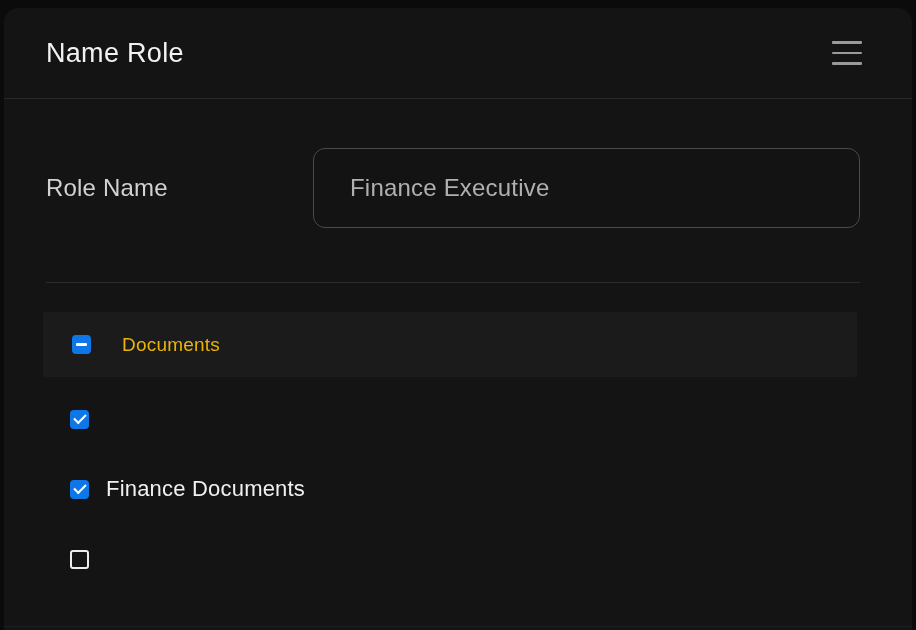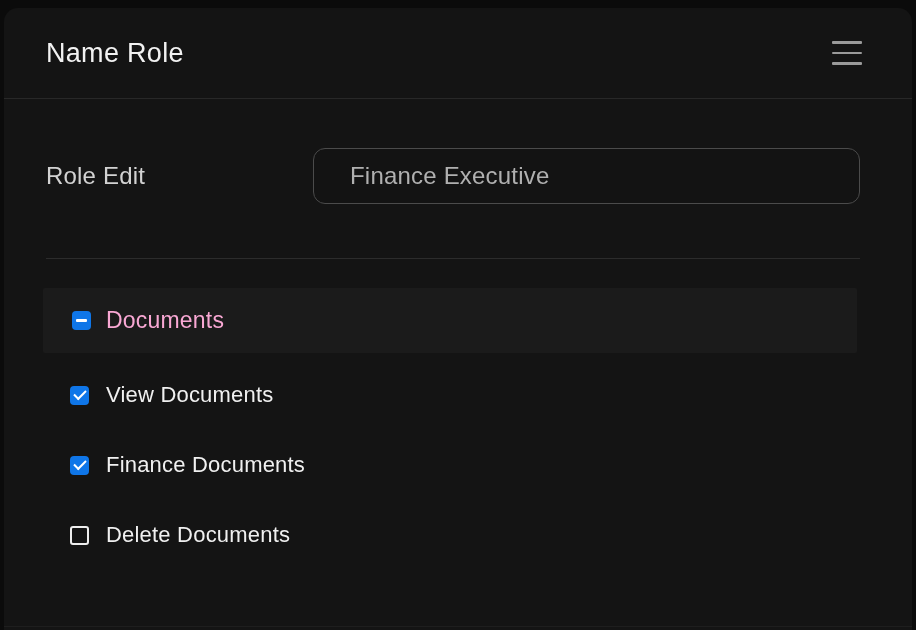--- a/index.html
+++ b/index.html
@@ -54,21 +54,21 @@
     align-items: center;
     margin: 49px 52px 0 42px;
   }
   .role-label {
     font-size: 24px;
     color: #d2d2d2;
     letter-spacing: 0.2px;
   }
   .role-input {
     margin-left: auto;
-    width: 547px; height: 56px;
+    width: 547px; height: 80px;
     background: #131313;
     border: 1px solid #4b4b4b;
     border-radius: 12px;
     padding: 0 20px 0 36px;
     font-family: "Liberation Sans", sans-serif;
     font-size: 24px;
     color: #b0b0b0;
     letter-spacing: 0.2px;
     outline: none;
   }
@@ -84,23 +84,24 @@
     height: 65px;
     background: #1b1b1b;
     border-radius: 2px;
     display: flex;
     align-items: center;
     padding-left: 29px;
     gap: 15px;
     cursor: pointer;
   }
   .group-label {
-    font-size: 23px;
-    color: #f9a8d4;
+    font-size: 19px;
+    color: #eab308;
     letter-spacing: 0.2px;
+    margin-left: 16px;
   }
   .perm-list { margin-top: 7px; }
   .perm-row {
     height: 70px;
     display: flex;
     align-items: center;
     padding-left: 66px;
     gap: 17px;
     cursor: pointer;
   }
@@ -157,44 +158,42 @@
   <div class="dialog-header">
     <div class="dialog-title">Name Role</div>
     <button class="menu-btn">
       <span class="bar"></span>
       <span class="bar"></span>
       <span class="bar"></span>
     </button>
   </div>
 
   <div class="role-row">
-    <label class="role-label">Role Edit</label>
+    <label class="role-label">Role Name</label>
     <input class="role-input" type="text" value="Finance Executive" style="">
   </div>
 
   <div class="divider"></div>
 
   <div class="group-row">
     <span class="checkbox indeterminate"></span>
     <span class="group-label">Documents</span>
   </div>
 
   <div class="perm-list">
 
     <div class="perm-row">
       <span class="checkbox checked"></span>
-      <span class="perm-label">View Documents</span>
     </div>
 
     <div class="perm-row">
       <span class="checkbox checked"></span>
       <span class="perm-label">Finance Documents</span>
     </div>
 
     <div class="perm-row">
       <span class="checkbox unchecked"></span>
-      <span class="perm-label">Delete Documents</span>
     </div>
 
   </div>
 
   <div class="bottom-line"></div>
 </div>
 
 </body></html>

